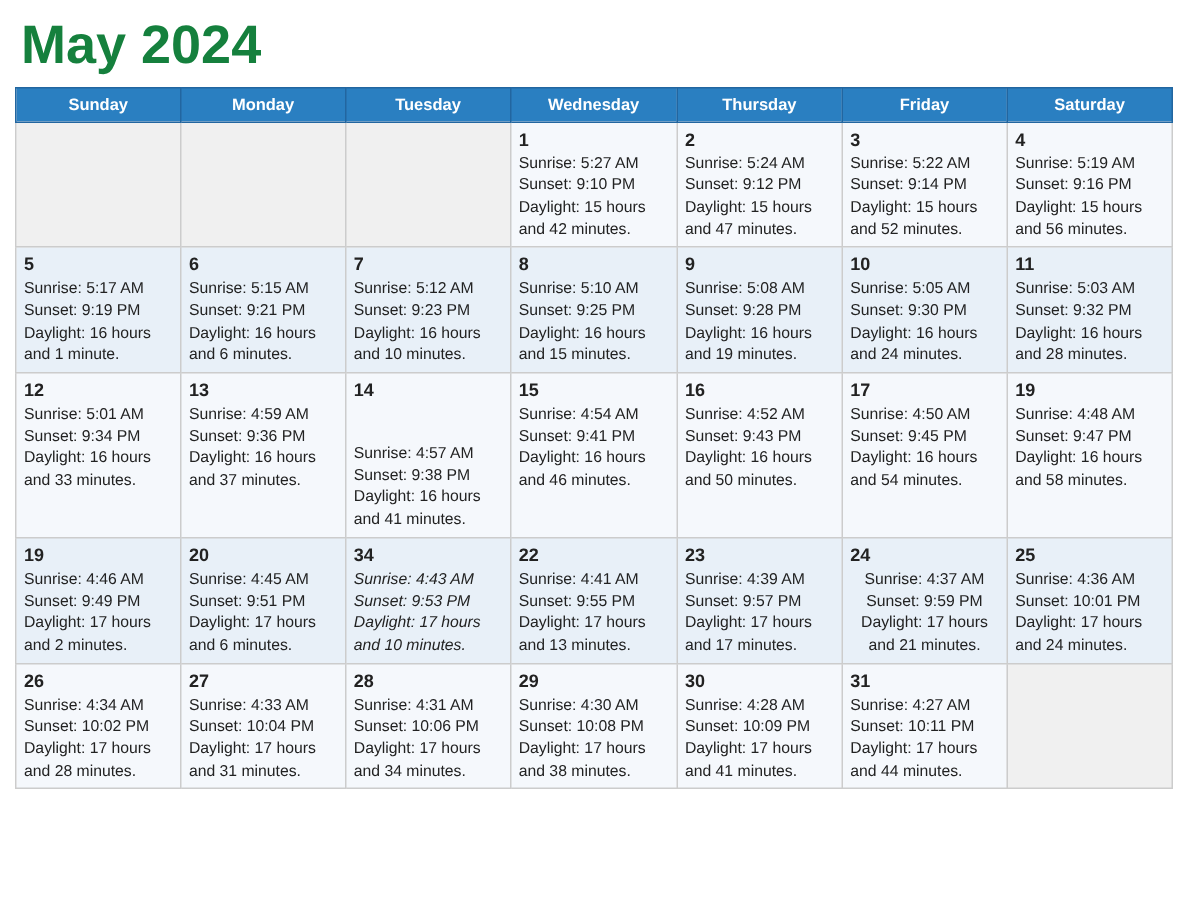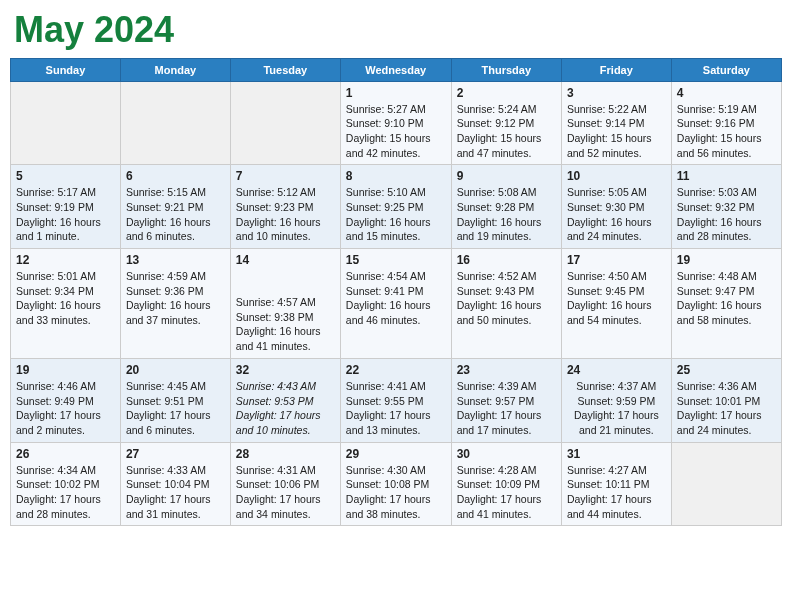--- a/index.html
+++ b/index.html
@@ -246,21 +246,21 @@
 and 2 minutes.</div>
         </td>
         <td>
           <span class="day-num">20</span>
           <div class="day-info" style="white-space: pre-line;">Sunrise: 4:45 AM
 Sunset: 9:51 PM
 Daylight: 17 hours
 and 6 minutes.</div>
         </td>
         <td>
-          <span class="day-num">32</span>
+          <span class="day-num">34</span>
           <div class="day-info" style="white-space: pre-line; font-style: italic;">Sunrise: 4:43 AM
 Sunset: 9:53 PM
 Daylight: 17 hours
 and 10 minutes.</div>
         </td>
         <td>
           <span class="day-num">22</span>
           <div class="day-info" style="white-space: pre-line;">Sunrise: 4:41 AM
 Sunset: 9:55 PM
 Daylight: 17 hours

